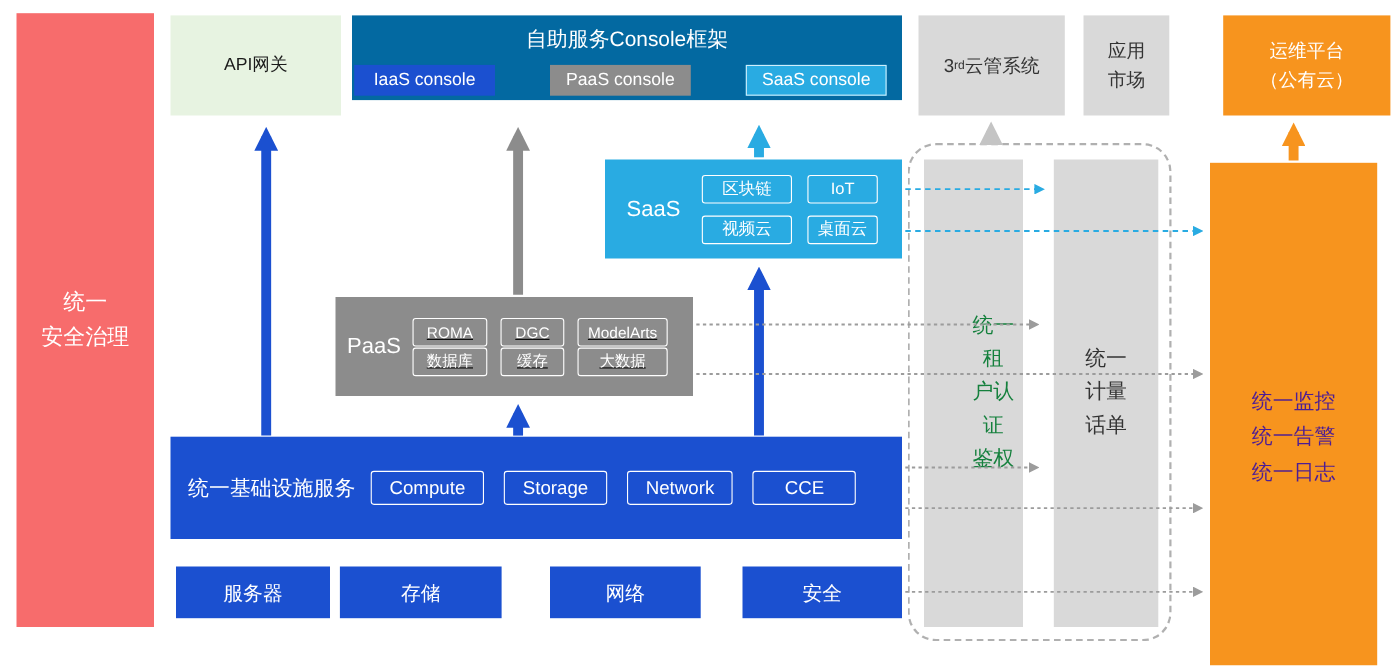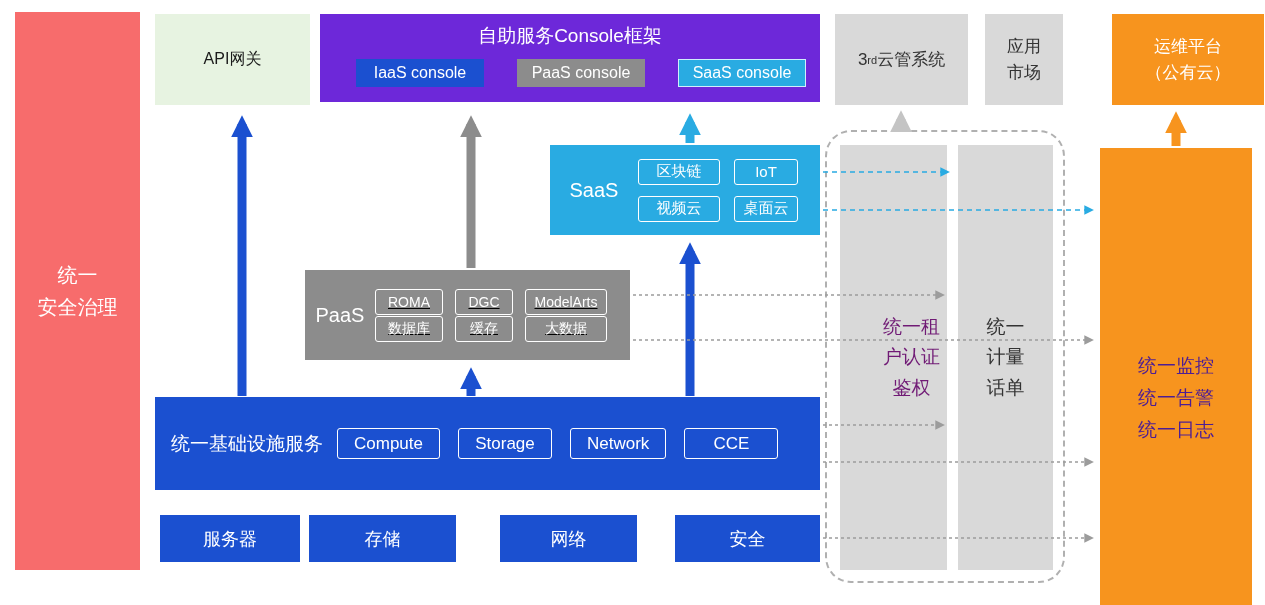--- a/index.html
+++ b/index.html
@@ -9,23 +9,23 @@
   .abs { position:absolute; }
   .center { display:flex; align-items:center; justify-content:center; text-align:center; }
   .preline { white-space:pre-line; }
 
   
   .red-bar { left:15px; top:12px; width:125px; height:558px; background:#F76C6C; color:#fff;
              font-size:20px; line-height:1.6; font-weight:400; }
 
   
   .api-gw { left:155px; top:14px; width:155px; height:91px; background:#E7F3E1; color:#1a1a1a; font-size:16px; }
-  .console-frame { left:320px; top:14px; width:500px; height:88px; background:#6d28d9; color:#fff; }
+  .console-frame { left:320px; top:14px; width:500px; height:77px; background:#0369a1; color:#fff; }
   .console-title { text-align:center; font-size:19px; padding-top:9px; color:#fff; }
-  .console-btns { display:flex; justify-content:space-between; padding:10px 14px 0 2px;margin-left:34px; }
+  .console-btns { display:flex; justify-content:space-between; padding:10px 14px 0 2px; }
   .console-btn { width:128px; height:28px; display:flex; align-items:center; justify-content:center;
                  color:#fff; font-size:16px; }
   .btn-iaas { background:#1B50D0; }
   .btn-paas { background:#8C8C8C; }
   .btn-saas { background:#29ABE2; border:1px solid #cfeefc; }
 
   .gray-box { background:#D9D9D9; color:#333; }
   .third-party { left:835px; top:14px; width:133px; height:91px; font-size:17px; }
   .third-party sup { font-size:11px; }
   .app-market { left:985px; top:14px; width:78px; height:91px; font-size:17px; line-height:1.5; }
@@ -56,21 +56,21 @@
 
   .blue-small { background:#1B50D0; color:#fff; font-size:18px; height:47px; top:515px; }
   .b-server  { left:160px; width:140px; }
   .b-storage { left:309px; width:147px; }
   .b-network { left:500px; width:137px; }
   .b-security{ left:675px; width:145px; }
 
   
   .dashed-container { left:825px; top:130px; width:240px; height:453px; border:2px dashed #B0B0B0;
                       border-radius:26px; background:transparent; }
-  .auth-bar { left:840px; top:145px; width:107px; height:425px; background:#D9D9D9; color:#701a75;
+  .auth-bar { left:840px; top:145px; width:90px; height:425px; background:#D9D9D9; color:#15803d;
               font-size:19px; line-height:1.6;padding-left:36px; }
   .metering-bar { left:958px; top:145px; width:95px; height:425px; background:#D9D9D9; color:#333;
                   font-size:19px; line-height:1.6; }
   .monitor-bar { left:1100px; top:148px; width:152px; height:500px; background:#F7941E; color:#4c1d95;
                  font-size:19px; line-height:1.7; }
 
   .overlay { position:absolute; left:0; top:0; width:1265px; height:605px; pointer-events:none; }
 </style>
 </head>
 <body>

